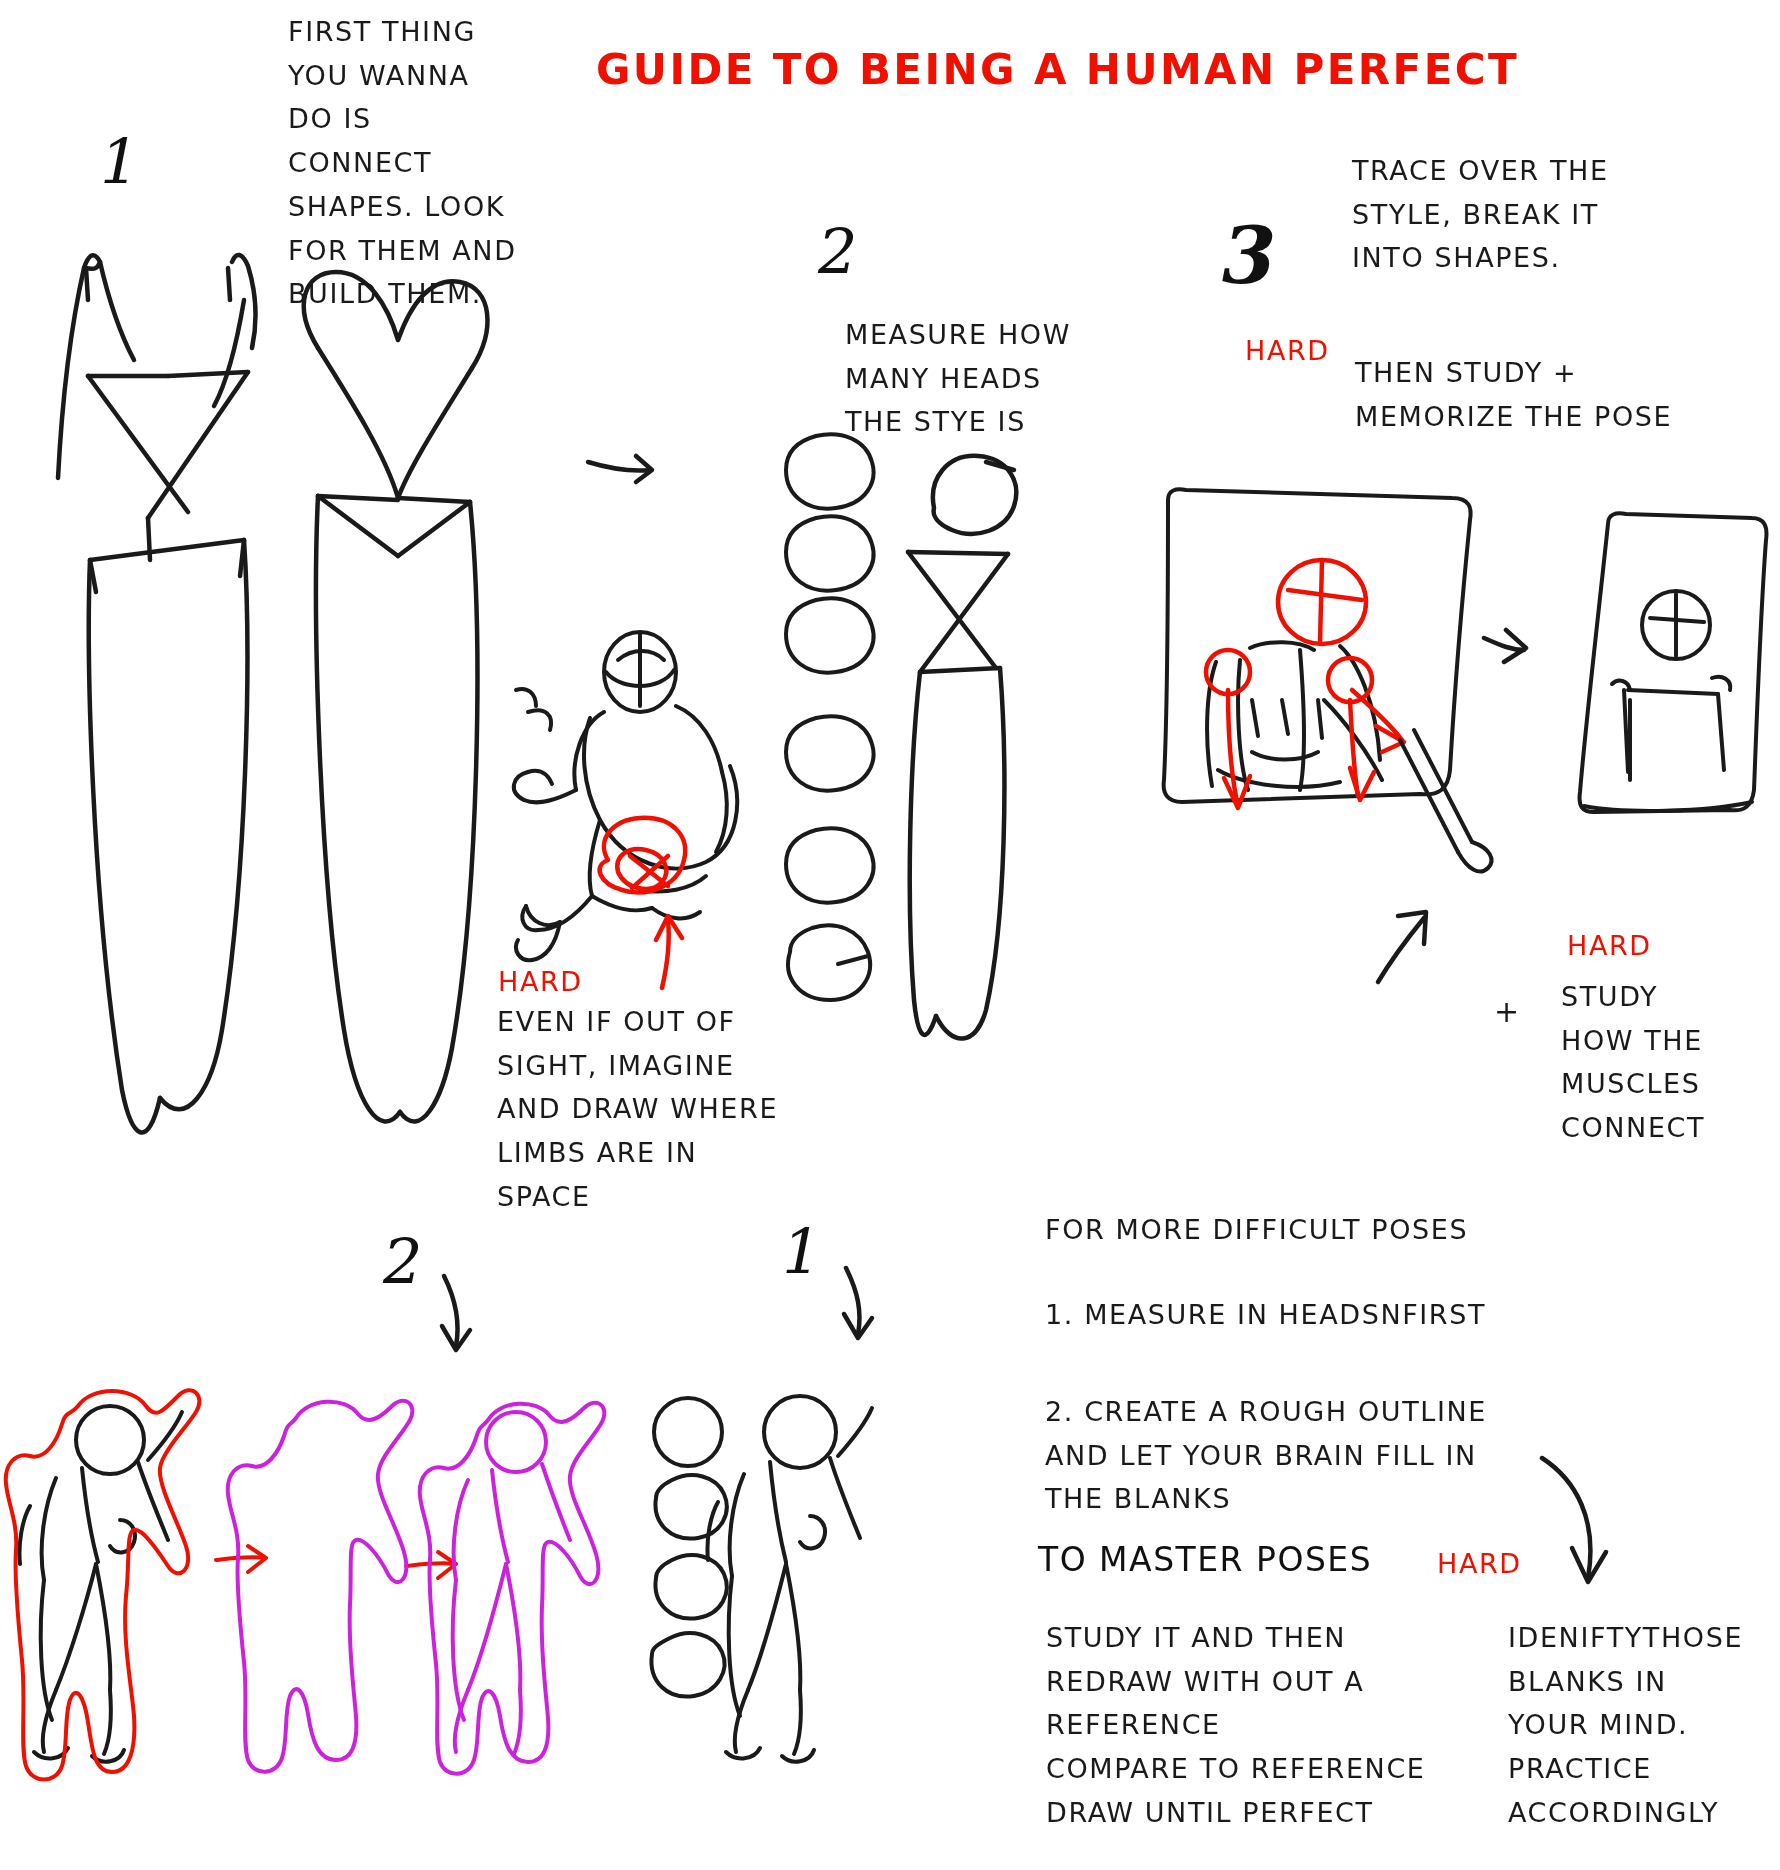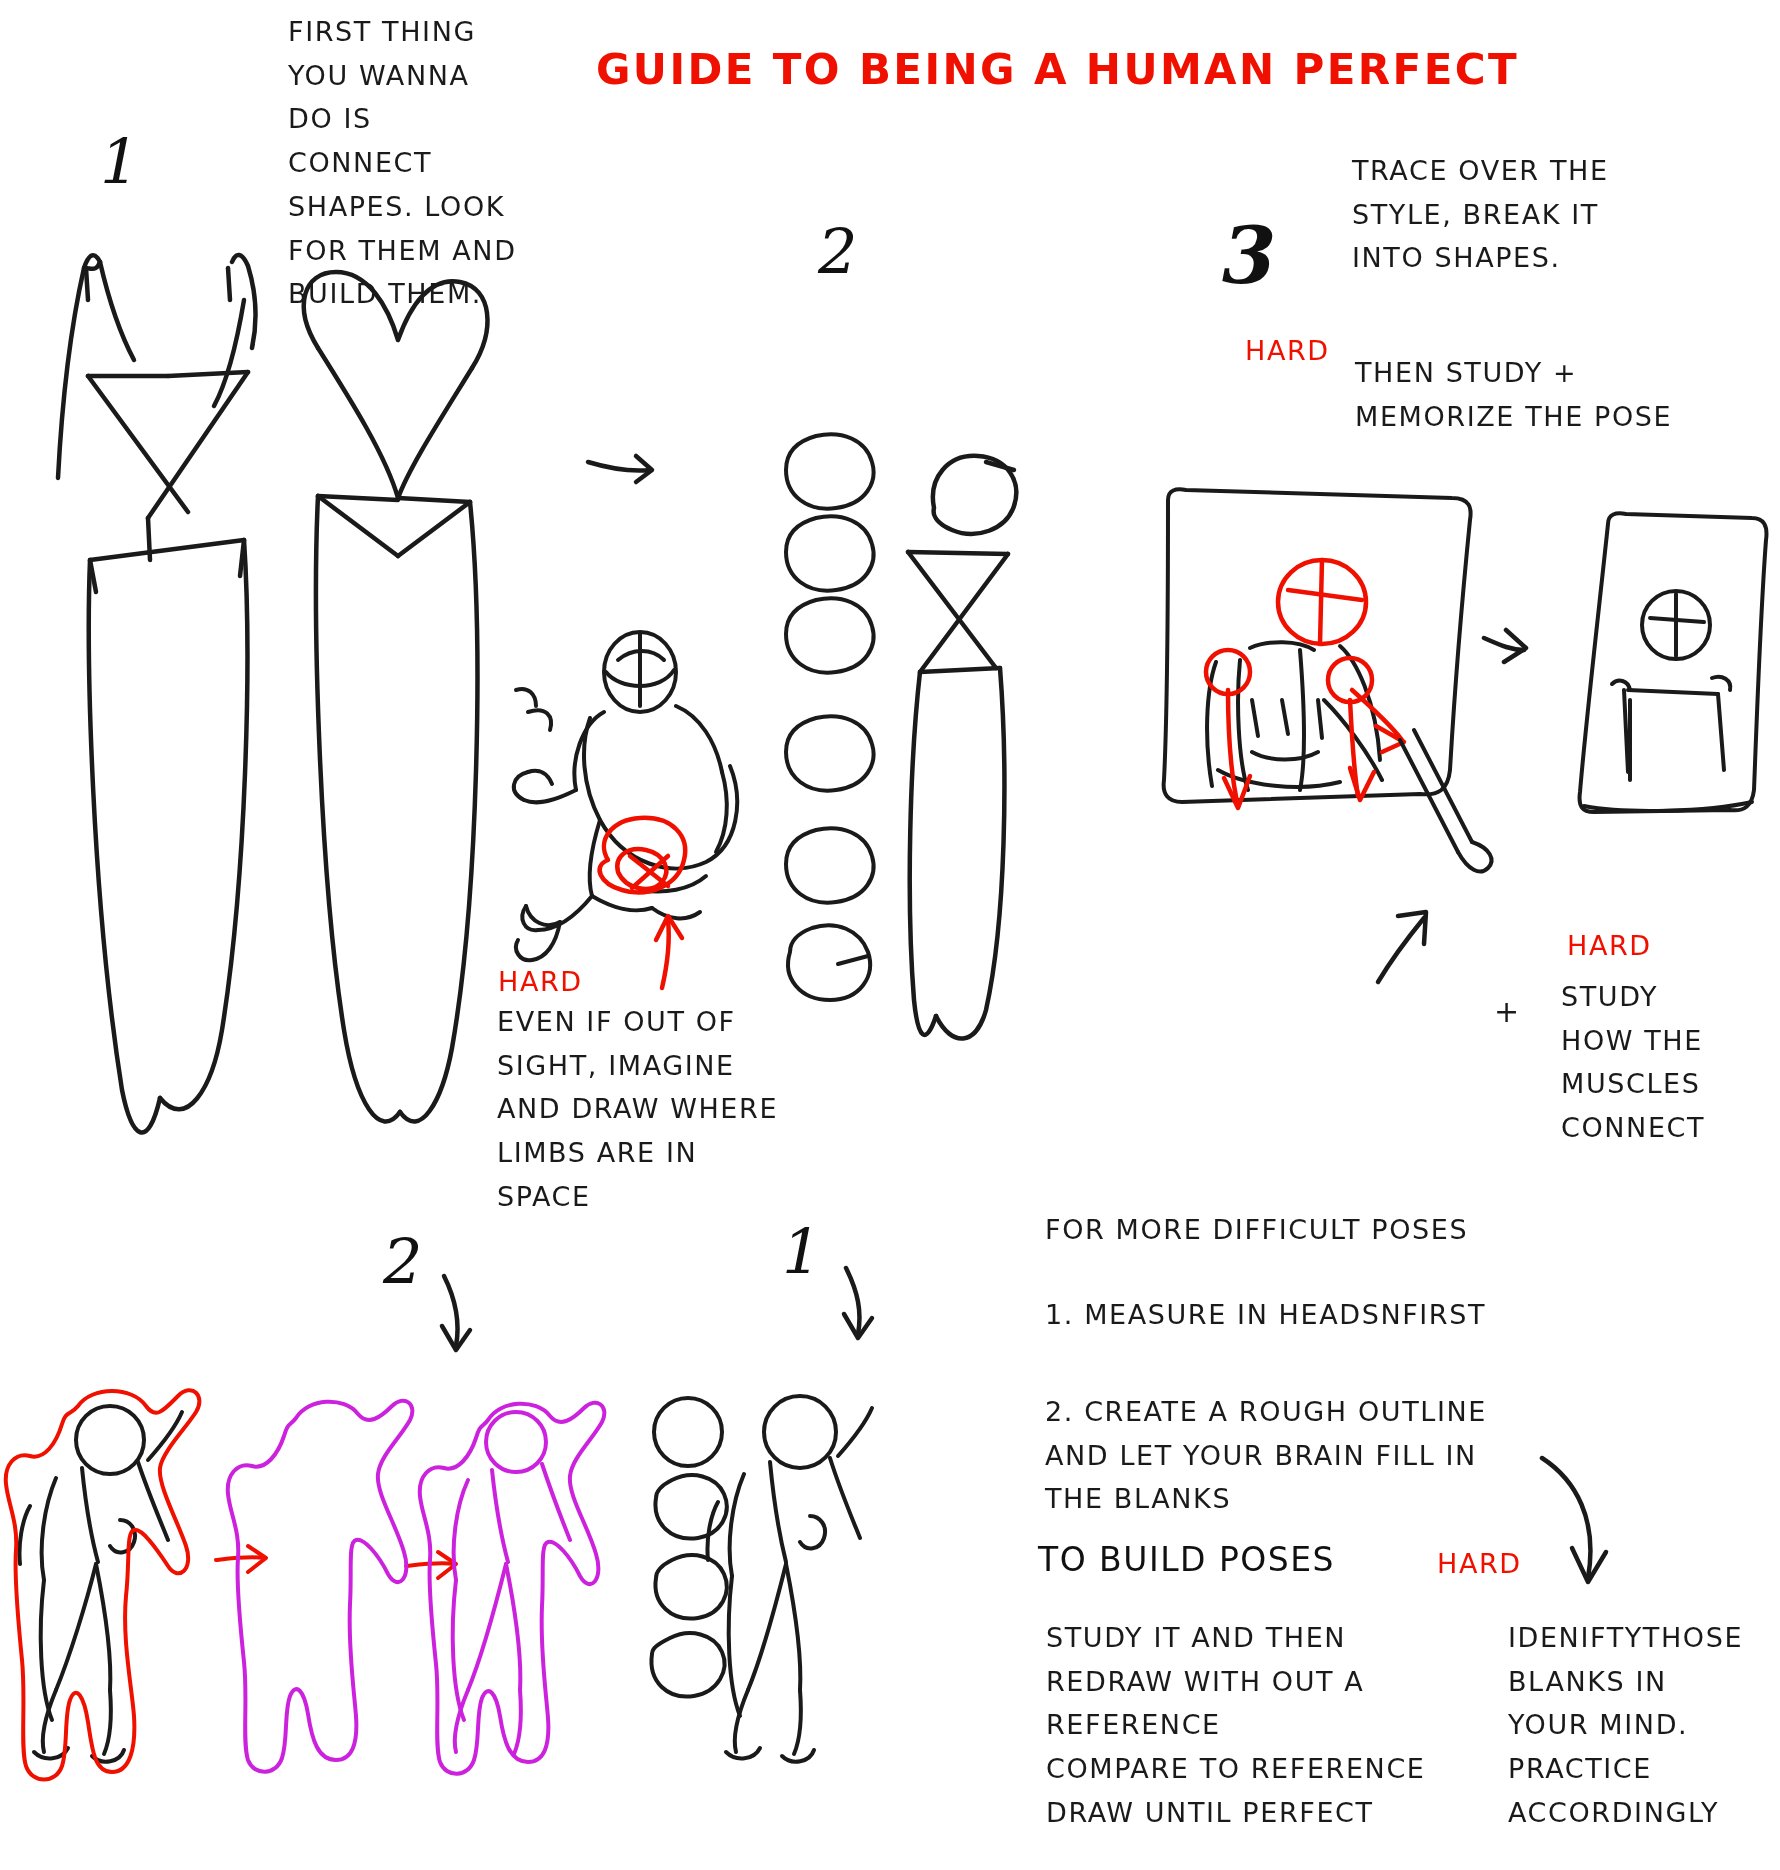--- a/index.html
+++ b/index.html
@@ -88,20 +88,23 @@
 SHAPES. LOOK
 FOR THEM AND
 BUILD THEM.</div>
 
   <div class="num" style="left:100px; top:125px;">1</div>
 
   <div class="num" style="left:818px; top:215px;">2</div>
 
   <div class="numbold" style="left:1222px; top:210px;">3</div>
 
+  <div class="txt" style="left:845px; top:313px;">MEASURE HOW
+MANY HEADS
+THE STYE IS</div>
 
   <div class="txt" style="left:1352px; top:149px;">TRACE OVER THE
 STYLE, BREAK IT
 INTO SHAPES.</div>
 
   <div class="hard" style="left:1245px; top:335px;">HARD</div>
 
   <div class="txt" style="left:1355px; top:330px;margin-top:21px;">THEN STUDY +
 MEMORIZE THE POSE</div>
 
@@ -124,21 +127,21 @@
 CONNECT</div>
 
   <div class="txt" style="left:1045px; top:1208px;">FOR MORE DIFFICULT POSES</div>
 
   <div class="txt" style="left:1045px; top:1293px;">1. MEASURE IN HEADSNFIRST</div>
 
   <div class="txt" style="left:1045px; top:1390px;">2. CREATE A ROUGH OUTLINE
 AND LET YOUR BRAIN FILL IN
 THE BLANKS</div>
 
-  <div class="master" style="left:1038px; top:1540px;">TO BUILD POSES</div>
+  <div class="master" style="left:1038px; top:1540px;">TO MASTER POSES</div>
 
   <div class="hard" style="left:1437px; top:1548px;">HARD</div>
 
   <div class="txt" style="left:1046px; top:1616px;">STUDY IT AND THEN
 REDRAW WITH OUT A
 REFERENCE
 COMPARE TO REFERENCE
 DRAW UNTIL PERFECT</div>
 
   <div class="txt" style="left:1508px; top:1616px;">IDENIFTYTHOSE

